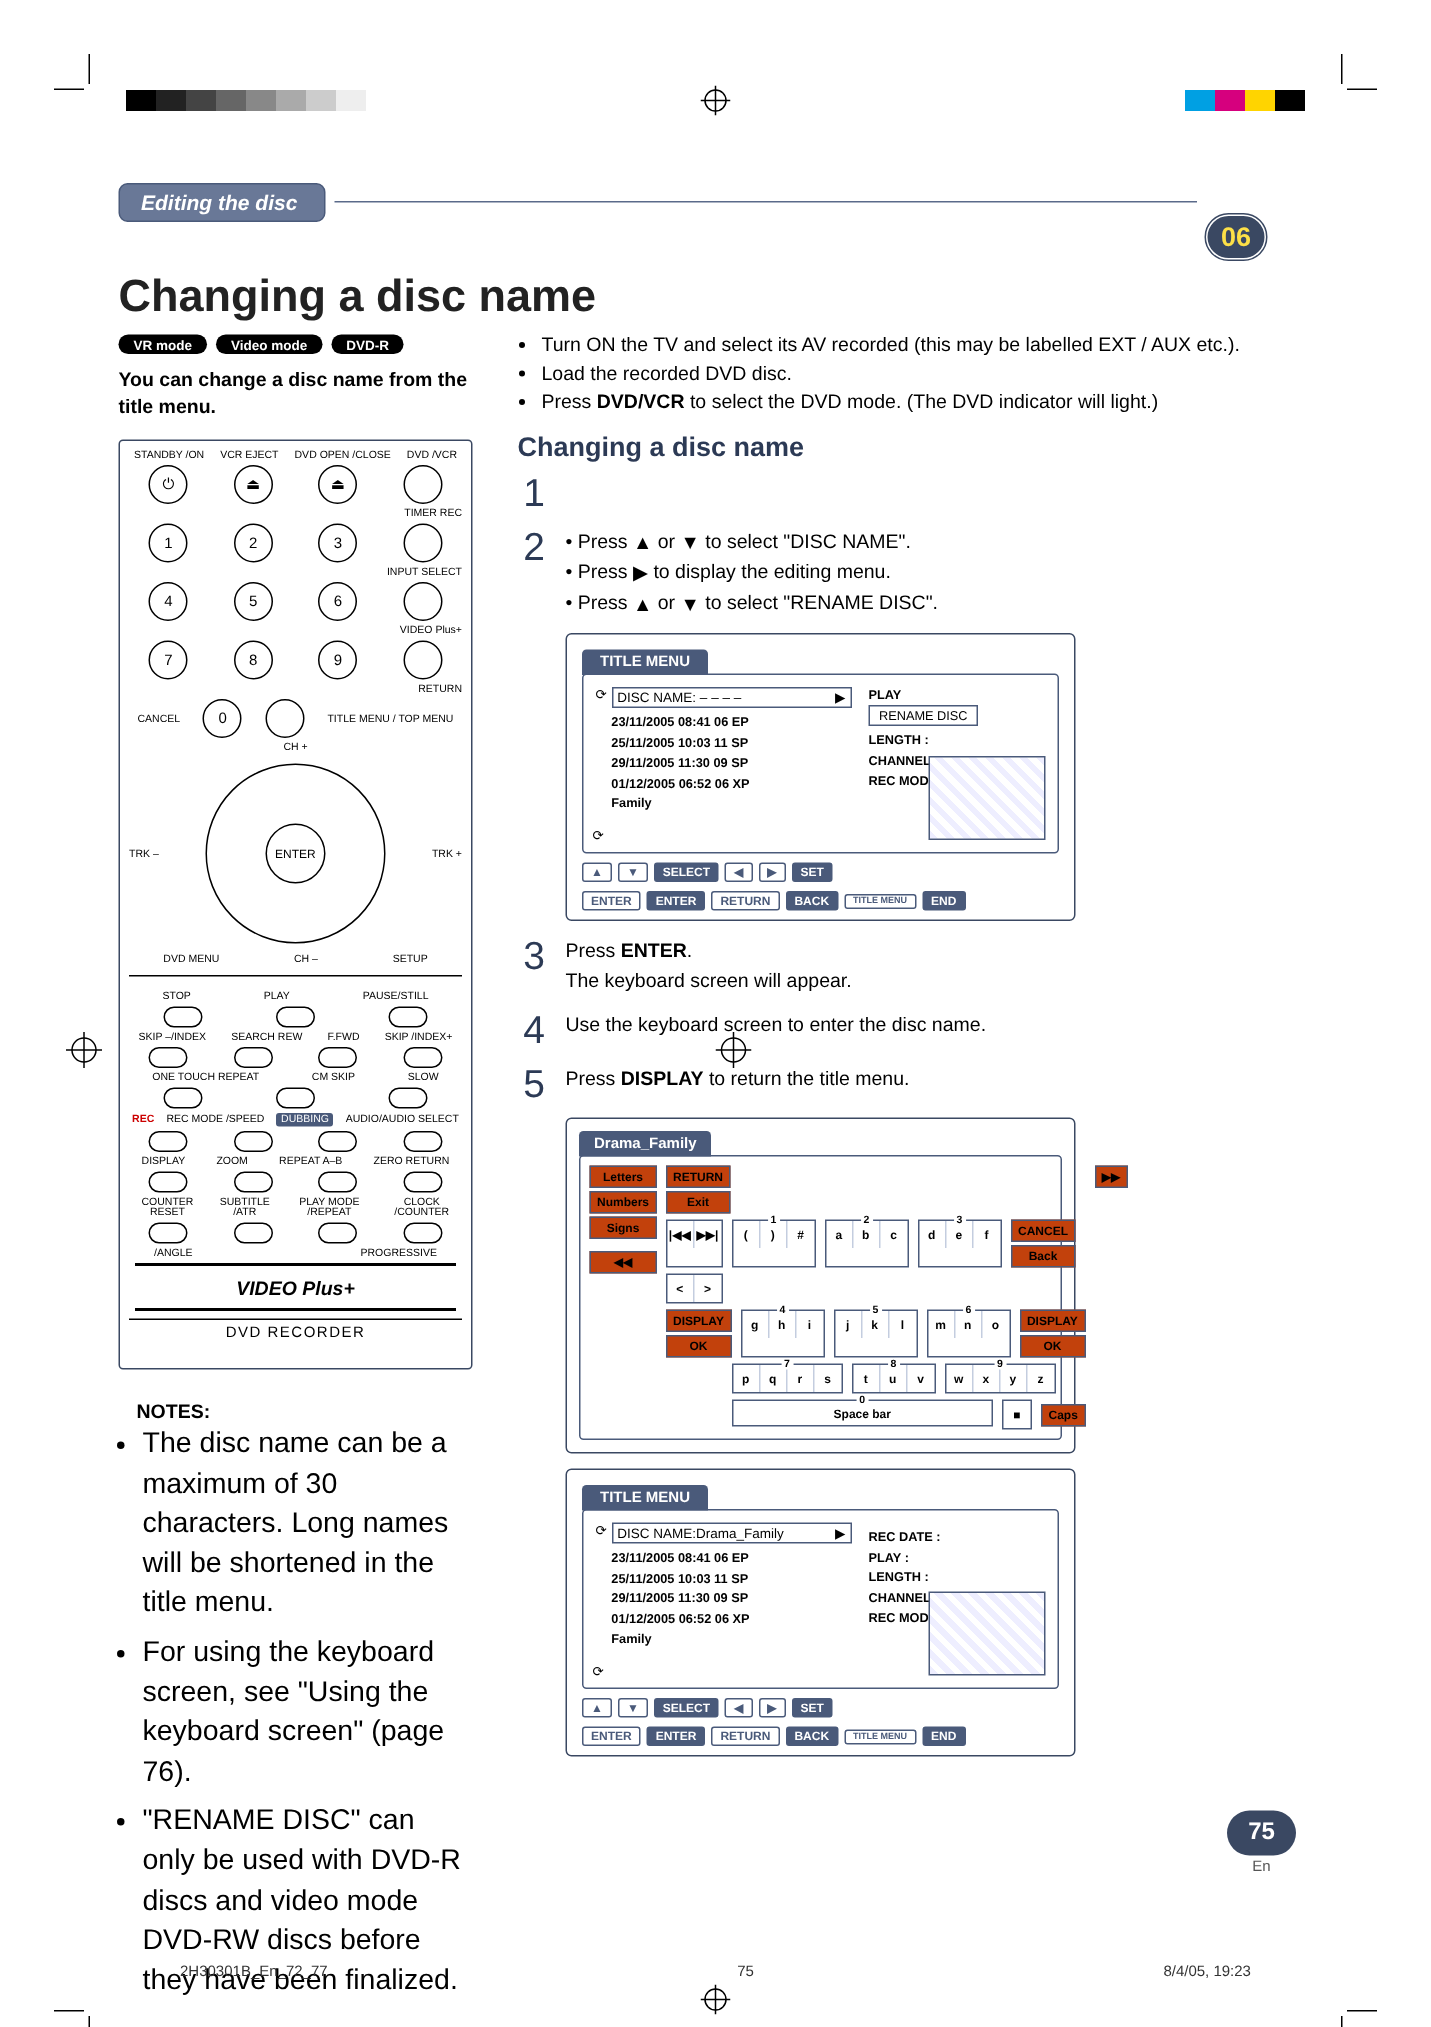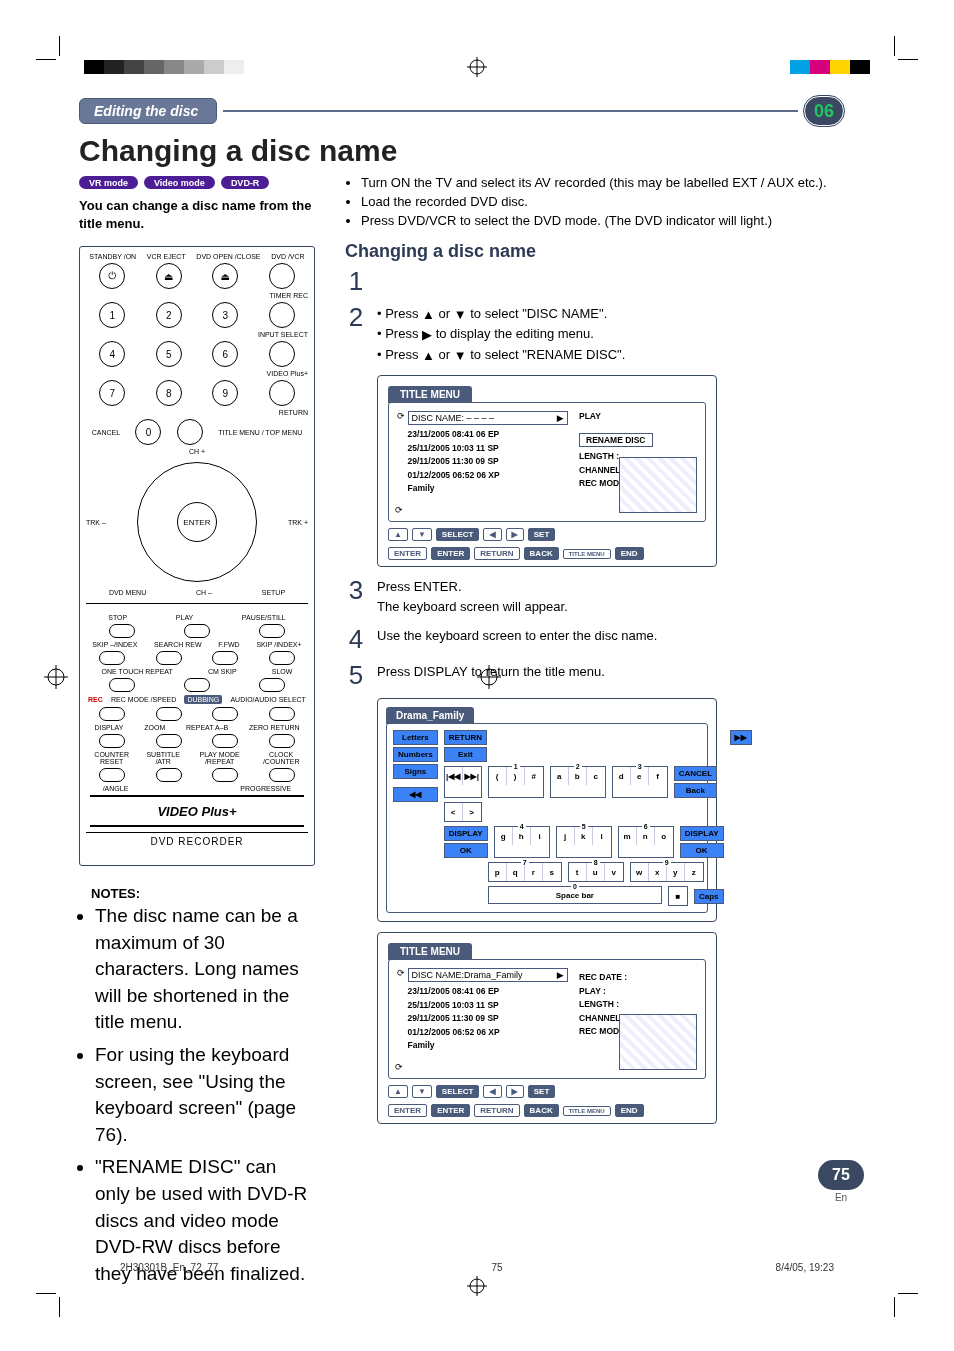--- a/index.html
+++ b/index.html
@@ -50,25 +50,25 @@
   .crop.tl:after,.crop.tr:after,.crop.bl:after,.crop.br:after{width:1px;height:20px;}
   .crop.tl:before{bottom:0;left:-4px}.crop.tl:after{right:0;top:-4px}
   .crop.tr:before{bottom:0;right:-4px}.crop.tr:after{left:0;top:-4px}
   .crop.bl:before{top:0;left:-4px}.crop.bl:after{right:0;bottom:-4px}
   .crop.br:before{top:0;right:-4px}.crop.br:after{left:0;bottom:-4px}
 
   
   .header { display:flex; align-items:center; justify-content:space-between; margin:36px 0 8px; }
   .header-tab { background:#697897; color:#fff; border-radius:6px; padding:4px 18px 4px 14px; font-size:14px; font-weight:bold; font-style:italic; border:1px solid #4a5a7a; }
   .header-rule { flex:1; height:1.5px; background:#5a6a8a; margin:0 6px; }
-  .header-num { width:40px; height:30px; border-radius:15px; background:#3a4862; color:#22c55e; font-weight:bold; font-size:18px; display:flex; align-items:center; justify-content:center; border:1px solid #fff; outline:1px solid #3a4862;}
+  .header-num { width:40px; height:30px; border-radius:15px; background:#3a4862; color:#fde047; font-weight:bold; font-size:18px; display:flex; align-items:center; justify-content:center; border:1px solid #fff; outline:1px solid #3a4862;margin-top:47px;}
 
   h1 { margin:6px 0 4px; font-size:30px; font-weight:bold; color:#222; }
   .pills { display:flex; gap:6px; margin:4px 0 8px; }
-  .pill { background:#4c1d95; color:#fff; font-size:9px; font-weight:bold; border-radius:10px; padding:1.5px 10px; }
+  .pill { background:#000000; color:#fff; font-size:9px; font-weight:bold; border-radius:10px; padding:1.5px 10px; }
 
   .columns { display:flex; gap:30px; align-items:flex-start;}
   .lcol { width:236px; flex:0 0 236px; }
   .rcol { flex:1; min-width:0; }
   .intro { font-size:13px; font-weight:bold; margin:8px 0 14px; line-height:1.35;}
   .remote-box { border:1px solid #3a4862; border-radius:3px; height:620px; padding:6px; font-family: Arial; font-size:8px; display:flex; flex-direction:column; gap:3px; }
   .remote-row{display:flex;justify-content:space-around;align-items:center;gap:4px}
   .lbl{font-size:7px; line-height:1;text-align:center}
   .rbtn{width:26px;height:26px;border-radius:50%;border:1.5px solid #000;display:flex;align-items:center;justify-content:center;font-size:10px}
   .sbtn{width:26px;height:14px;border-radius:7px;border:1px solid #000;display:inline-block}
@@ -84,45 +84,45 @@
   ul.notes{margin:2px 0 0 0;padding-left:16px;font-size:19px;line-height:1.4;}
   ul.notes li{margin-bottom:6px;}
 
   h3.prep{font-weight:bold;font-size:15px;margin:4px 0 2px}
   ul.prep{margin:2px 0 10px 0;padding-left:16px;font-size:13px;line-height:1.45}
   h2.section{color:var(--brand-navy);font-size:18px;font-weight:bold;margin:10px 0 6px;}
   .steps{list-style:none;margin:0;padding:0;font-size:13px;line-height:1.5}
   .steps li{display:flex;gap:10px;margin-bottom:10px;align-items:flex-start}
   .steps .num{font-size:26px;color:var(--brand-navy);font-weight:500;width:22px;text-align:center;line-height:1}
   .steps .body{flex:1}
-  .b{font-weight:normal}
+  .b{font-weight:bold}
   .tri{display:inline-block;vertical-align:-1px}
 
   
   .osd { border:1px solid #3a4862; border-radius:4px; width:340px; background:#fff; padding:10px 10px 6px; margin:6px 0 10px 32px; font-size:9px; }
   .osd-title-wrap { display:flex; }
   .osd-title { background:#4a5a7a;color:#fff;font-weight:bold;font-size:10px;padding:3px 12px;border-radius:3px 3px 0 0; display:inline-block;}
   .osd-body{border:1.5px solid #4a5a7a;border-radius:3px;padding:8px 8px 8px 8px;min-height:120px;position:relative;margin-top:-1px;}
   .osd-list{font-size:8.5px;font-weight:bold;line-height:1.6;}
   .disc-name-row{display:flex;align-items:center;gap:4px;border:1px solid #4a5a7a;padding:1px 3px;margin-bottom:3px;width:160px;justify-content:space-between}
   .osd-right{position:absolute;top:8px;left:190px}
-  .rename-box{border:1px solid #4a5a7a;padding:1px 6px;font-size:8.5px;font-weight:bold;display:inline-block;margin-top:12px}
+  .rename-box{border:1px solid #4a5a7a;padding:1px 6px;font-size:8.5px;font-weight:normal;display:inline-block;margin-top:2px}
   .meta{font-size:8.5px;font-weight:bold;line-height:1.6;margin-top:3px}
   .thumb{position:absolute;bottom:8px;right:8px;width:78px;height:56px;border:1px solid #4a5a7a;background:repeating-linear-gradient(45deg,#eef,#eef 4px,#fff 4px,#fff 8px)}
   .osd-footer{display:flex;gap:4px;align-items:center;margin-top:6px;font-size:8px;font-weight:bold;flex-wrap:wrap}
   .ftag{border:1px solid #4a5a7a;border-radius:2px;padding:1px 5px;background:#fff;color:#4a5a7a;display:flex;align-items:center;gap:3px;}
   .ftag.solid{background:#4a5a7a;color:#fff}
 
   
   .kbd { border:1px solid #3a4862; border-radius:4px; width:340px; padding:8px; margin:6px 0 10px 32px;}
   .kbd-title-wrap{display:flex}
   .kbd-title{background:#4a5a7a;color:#fff;font-weight:bold;font-size:10px;padding:3px 10px;border-radius:3px 3px 0 0}
   .kbd-body{border:1.5px solid #4a5a7a;border-radius:3px;padding:6px;display:flex;gap:6px;margin-top:-1px}
   .kbd-side{display:flex;flex-direction:column;gap:2px}
-  .kbd-sbtn{border:1px solid #4a5a7a;font-size:8px;font-weight:bold;padding:2px 4px;text-align:center;background:#3b82f6}
+  .kbd-sbtn{border:1px solid #4a5a7a;font-size:8px;font-weight:bold;padding:2px 4px;text-align:center;background:#c2410c}
   .kbd-grid{flex:1;display:flex;flex-direction:column;gap:4px}
   .krow{display:flex;gap:6px}
   .kgroup{border:1px solid #4a5a7a;display:flex;}
   .kcell{width:18px;height:18px;border-right:1px solid #c4cddf;display:flex;align-items:center;justify-content:center;font-size:8px;font-weight:bold}
   .kcell:last-child{border-right:none}
   .kgroup-lbl{position:relative}
   .klbl{position:absolute;top:-4px;left:50%;transform:translateX(-50%);background:#fff;font-size:7px;font-weight:bold;padding:0 2px}
   .kright{display:flex;flex-direction:column;gap:2px}
   .spacebar{border:1px solid #4a5a7a;height:18px;display:flex;align-items:center;justify-content:center;font-size:8px;font-weight:bold;flex:1}
 

